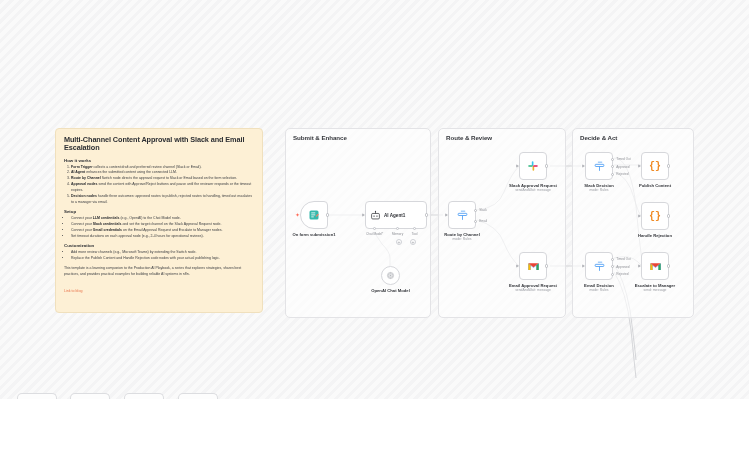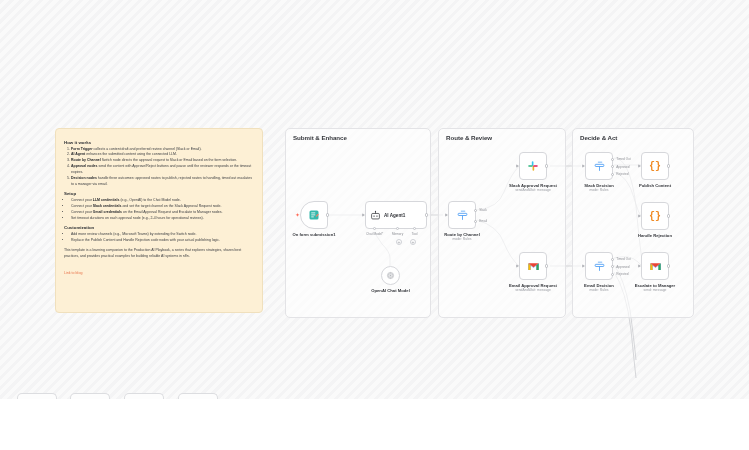--- a/index.html
+++ b/index.html
@@ -260,20 +260,21 @@
       <path d="M614,165 Q628,165 636,165 L641,165"></path>
       <path d="M614,172 Q628,176 634,198 Q638,212 641,216"></path>
 
       <path d="M614,258 Q630,254 638,262 L641,265"></path>
       <path d="M614,265 Q624,278 630,310 Q634,340 636,360"></path>
       <path d="M614,272 Q626,290 631,330 Q634,360 636,378"></path>
     </g>
   </svg>
 
   <div id="sticky">
+    <div class="note-title">Multi-Channel Content Approval with Slack and Email Escalation</div>
 
     <div class="note-h">How it works</div>
     <ol>
       <li><b>Form Trigger</b><span> collects a content draft and preferred review channel (Slack or Email).</span></li>
       <li><b>AI Agent</b><span> enhances the submitted content using the connected LLM.</span></li>
       <li><b>Route by Channel</b><span> Switch node directs the approval request to Slack or Email based on the form selection.</span></li>
       <li><b>Approval nodes</b><span> send the content with Approve/Reject buttons and pause until the reviewer responds or the timeout expires.</span></li>
       <li><b>Decision nodes</b><span> handle three outcomes: approved routes to publish, rejected routes to handling, timed out escalates to a manager via email.</span></li>
     </ol>
 

